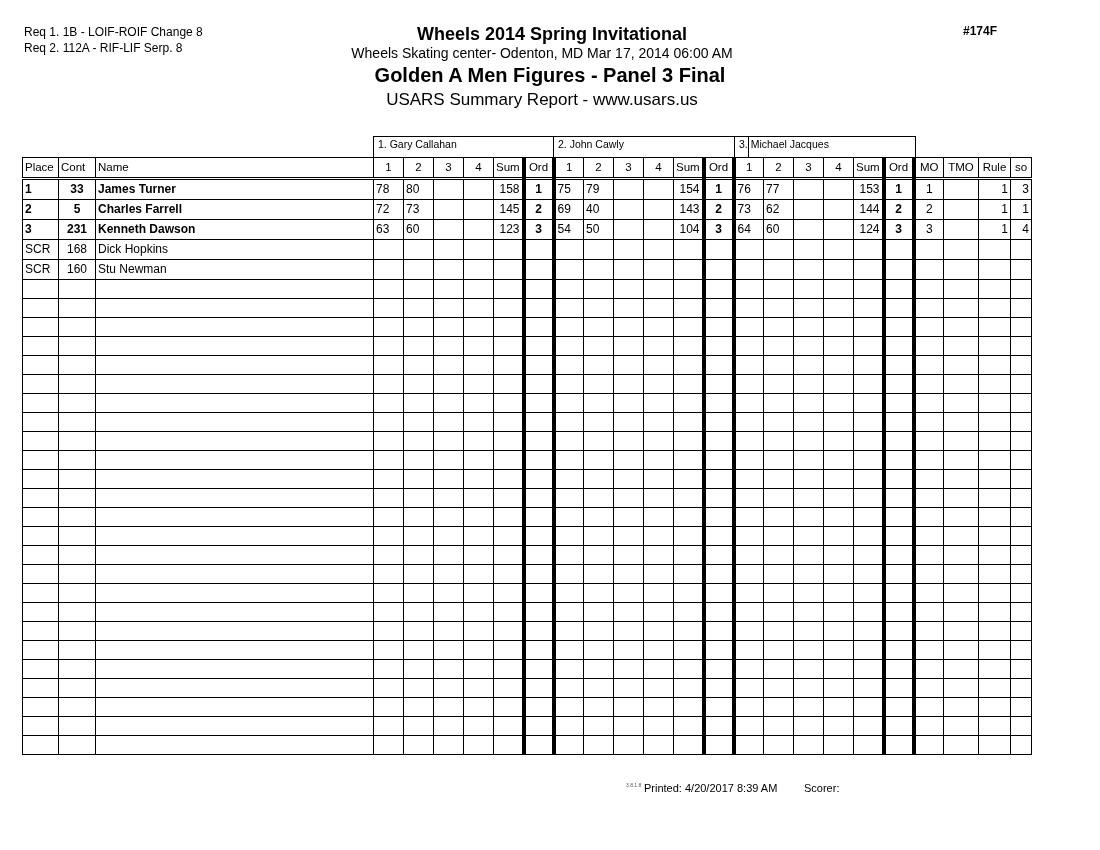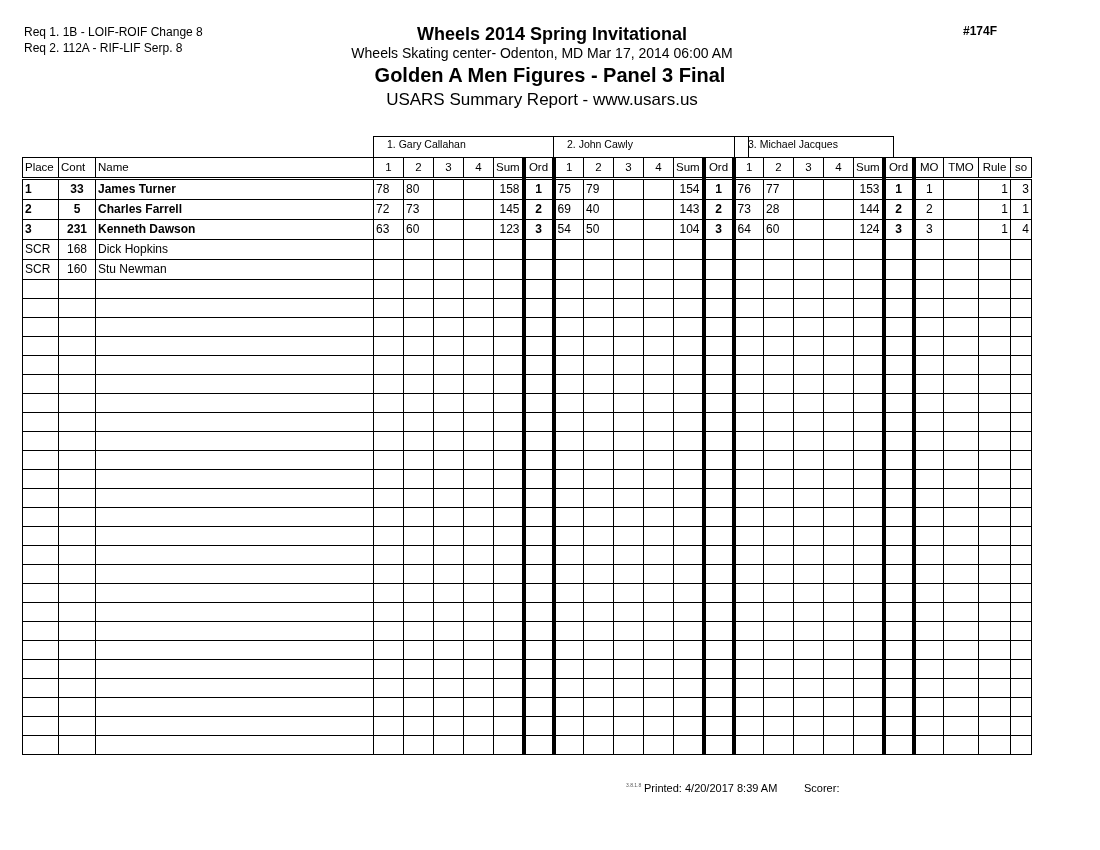--- a/index.html
+++ b/index.html
@@ -5,21 +5,21 @@
   html,body{margin:0;padding:0;background:#fff;}
   body{width:1100px;height:850px;position:relative;font-family:"Liberation Sans",sans-serif;color:#000;overflow:hidden;}
   .abs{position:absolute;}
   .req{left:24px;font-size:12px;line-height:15px;}
   .center{left:0;width:1100px;text-align:center;}
   .t1{top:24px;font-size:18px;font-weight:bold;left:2px;}
   .t2{top:45px;font-size:14px;left:-8px;}
   .t3{top:64px;font-size:20px;font-weight:bold;}
   .t4{top:90px;font-size:17px;left:-8px;}
   .num{left:963px;top:24px;font-size:12px;font-weight:bold;}
-  .judgebox{position:absolute;top:136px;height:21px;border:1px solid #000;border-bottom:none;font-size:10.5px;line-height:14px;padding-left:13px;box-sizing:border-box;}
+  .judgebox{position:absolute;top:136px;height:21px;border:1px solid #000;border-bottom:none;font-size:10.5px;line-height:14px;padding-left:4px;box-sizing:border-box;}
   table.grid{position:absolute;left:22px;top:157px;border-collapse:collapse;table-layout:fixed;}
   table.grid td{border:1px solid #000;height:19px;padding:0 2px;font-size:12px;line-height:19px;white-space:nowrap;overflow:hidden;box-sizing:border-box;}
   table.grid tr.hdr td{font-size:11.5px;text-align:center;border-bottom:3px double #000;}
   table.grid tr.hdr td.l{text-align:left;margin-left:11px;}
   td.bold{font-weight:bold;}
   td.c{text-align:center;}
   td.r{text-align:right;}
   td.tl{border-left:4px solid #000 !important;}
   .footer{top:782px;font-size:11px;}
   .ver{left:626px;top:782px;font-size:5px;color:#555;}
@@ -31,21 +31,21 @@
 <div class="abs req" style="top:41px">Req  2.  112A - RIF-LIF Serp. 8</div>
 
 <div class="abs center t1">Wheels 2014 Spring Invitational</div>
 <div class="abs center t2">Wheels Skating center- Odenton, MD  Mar 17, 2014  06:00 AM</div>
 <div class="abs center t3">Golden A Men Figures - Panel 3 Final</div>
 <div class="abs center t4">USARS Summary Report - www.usars.us</div>
 <div class="abs num">#174F</div>
 
 <div class="judgebox" style="left:373px;width:181px">1.  Gary Callahan</div>
 <div class="judgebox" style="left:553px;width:196px">2.  John Cawly</div>
-<div class="judgebox" style="left:734px;width:160px">3.  Michael Jacques</div>
+<div class="judgebox" style="left:734px;width:182px">3.  Michael Jacques</div>
 
 <table class="grid" id="grid" style="width: 1009px;">
   <colgroup id="cols">
       <col style="width: 36px;">
       <col style="width: 37px;">
       <col style="width: 278px;">
       <col style="width: 30px;">
       <col style="width: 30px;">
       <col style="width: 30px;">
       <col style="width: 30px;">
@@ -133,21 +133,21 @@
         <td></td>
         <td class="r">145</td>
         <td class="tl c bold">2</td>
         <td class="tl">69</td>
         <td>40</td>
         <td></td>
         <td></td>
         <td class="r">143</td>
         <td class="tl c bold">2</td>
         <td class="tl">73</td>
-        <td>28</td>
+        <td>62</td>
         <td></td>
         <td></td>
         <td class="r">144</td>
         <td class="tl c bold">2</td>
         <td class="tl c">2</td>
         <td class="c"></td>
         <td class="r">1</td>
         <td class="r">1</td>
       </tr>
       <tr>

